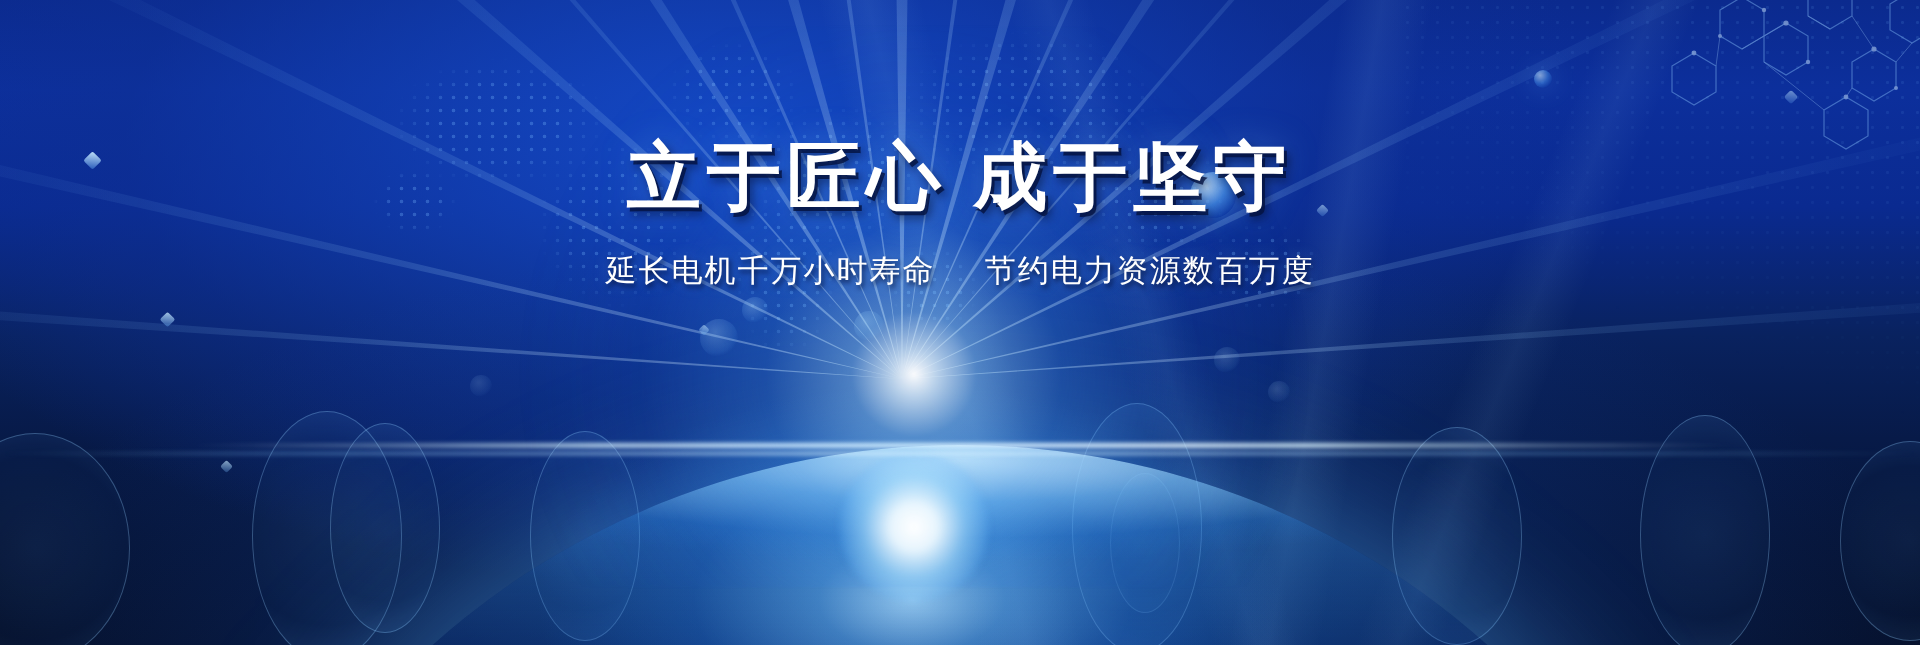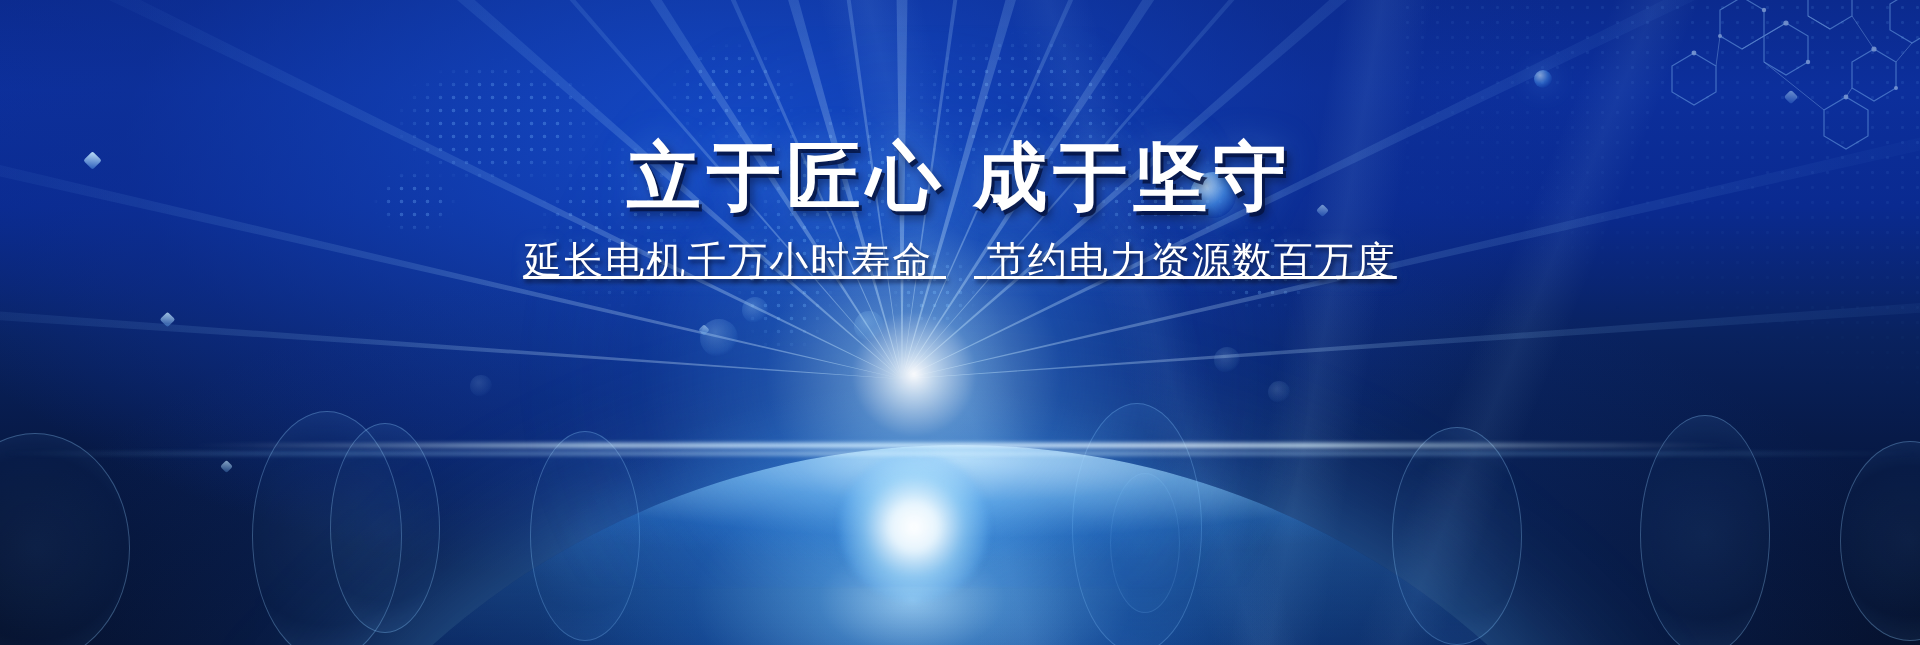--- a/index.html
+++ b/index.html
@@ -183,27 +183,26 @@
   .subtitle{
     font-size:30px;
     letter-spacing:2px;
     color:#ffffff;
     line-height:1.1;
     white-space:nowrap;
     text-shadow:1px 2px 4px rgba(3,14,52,0.75), 0 0 18px rgba(140,200,255,0.30);
   }
 
   .tagline{
-    margin-top:20px;
-    font-size:39px;
+    margin-top:36px;
+    font-size:31px;
     letter-spacing:2px;
     color:#ffffff;
     white-space:nowrap;
     text-shadow:2px 3px 5px rgba(3,14,52,0.85), 0 0 16px rgba(140,200,255,0.28);
-    text-decoration:underline;
   }
   .tagline .gap{ display:inline-block; width:28px; }
 </style>
 </head>
 <body>
 
 <div id="banner">
 
   <div class="layer">
 

